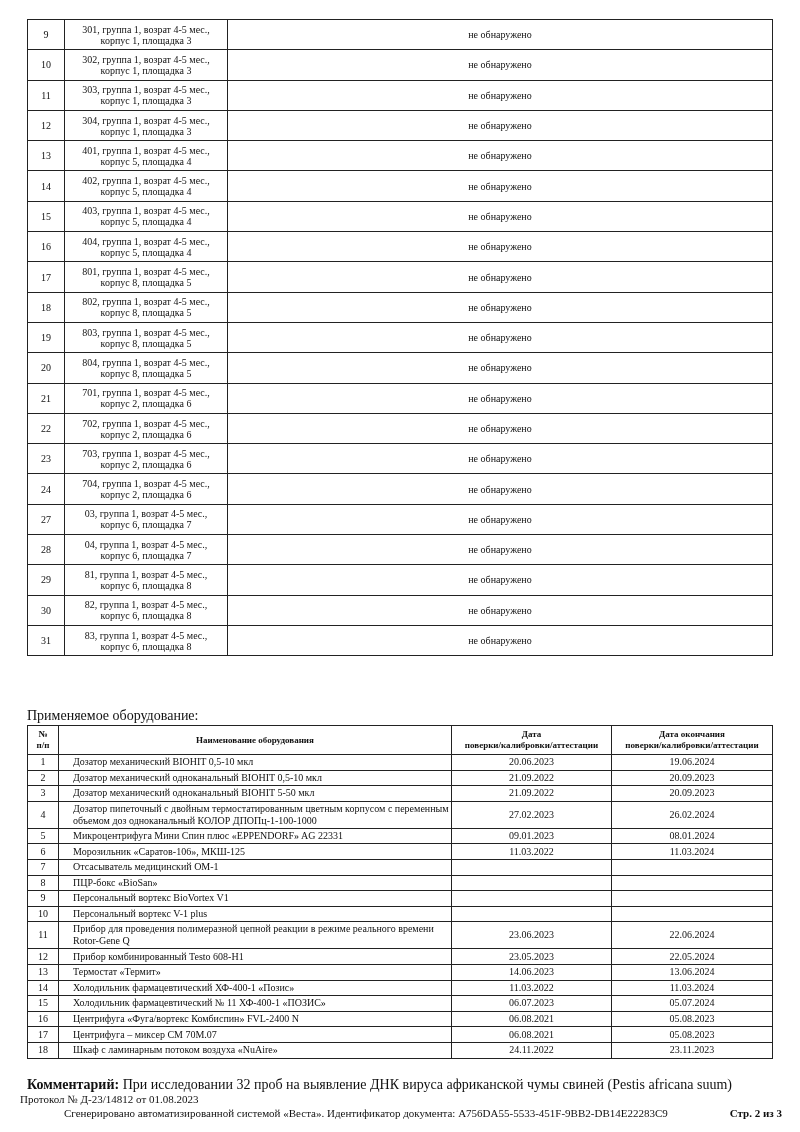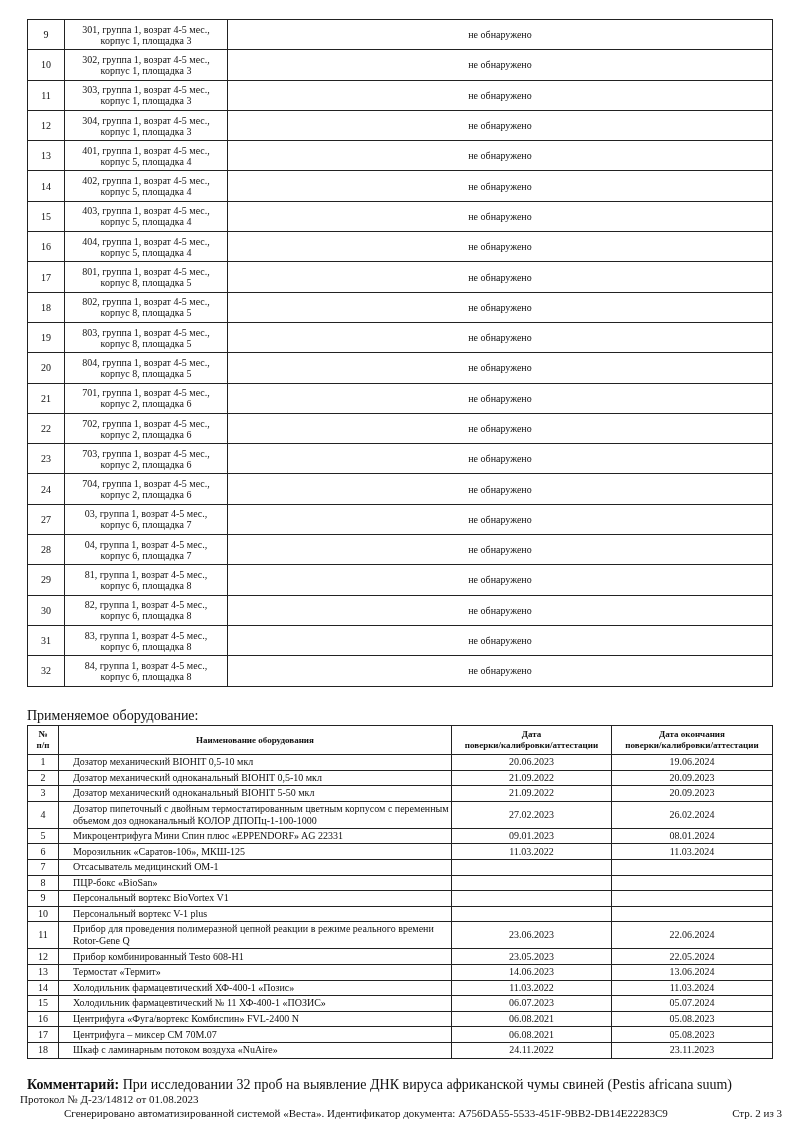--- a/index.html
+++ b/index.html
@@ -22,21 +22,21 @@
   #equip-table td.enum { width: 30px; text-align: center; }
   #equip-table td.ename { padding-left: 14px; }
   #equip-table td.edate { width: 159px; text-align: center; }
   #equip-table td.edate2 { width: 160px; text-align: center; }
   #equip-table tr.tall td { height: 26px; }
 
   #comment { position: absolute; left: 27px; top: 1077px; width: 760px; font-size: 14px; white-space: nowrap; }
   #comment b { font-weight: bold; }
   #protocol { position: absolute; left: 20px; top: 1093px; font-size: 11px; }
   #generated { position: absolute; left: 20px; top: 1107px; font-size: 11px; white-space: nowrap; margin-left: 44px; }
-  #page-num { position: absolute; right: 18px; top: 1107px; font-size: 11px; }
+  #page-num { position: absolute; right: 18px; top: 1107px; font-size: 11px; font-weight: bold; }
 </style>
 </head>
 <body>
 
 <table id="results-table">
   <tbody id="results-body">
       <tr>
         <td class="num">9</td>
         <td class="sample"><span>301, группа 1, возрат 4-5 мес.,</span><br><span>корпус 1, площадка 3</span></td>
         <td class="result">не обнаружено</td>
@@ -132,25 +132,20 @@
         <td class="result">не обнаружено</td>
       </tr>
       <tr>
         <td class="num">30</td>
         <td class="sample"><span>82, группа 1, возрат 4-5 мес.,</span><br><span>корпус 6, площадка 8</span></td>
         <td class="result">не обнаружено</td>
       </tr>
       <tr>
         <td class="num">31</td>
         <td class="sample"><span>83, группа 1, возрат 4-5 мес.,</span><br><span>корпус 6, площадка 8</span></td>
-        <td class="result">не обнаружено</td>
-      </tr>
-      <tr>
-        <td class="num">32</td>
-        <td class="sample"><span>84, группа 1, возрат 4-5 мес.,</span><br><span>корпус 6, площадка 8</span></td>
         <td class="result">не обнаружено</td>
       </tr>
     </tbody>
 </table>
 
 <div id="equip-title">Применяемое оборудование:</div>
 
 <table id="equip-table">
   <thead>
     <tr>

